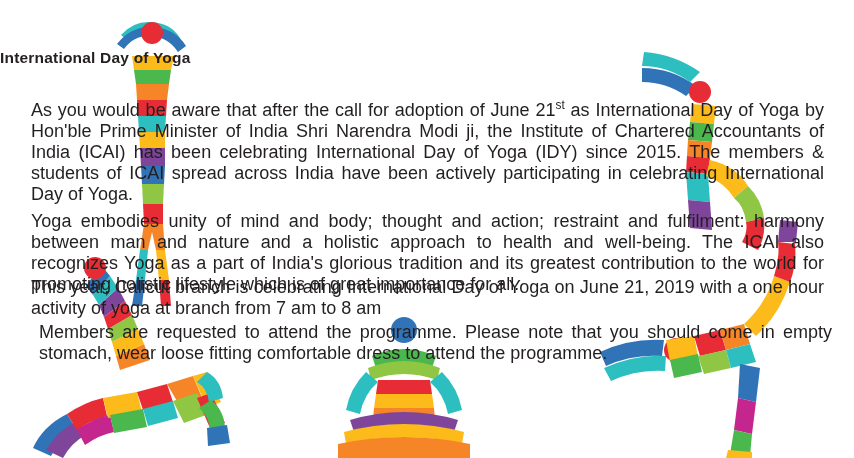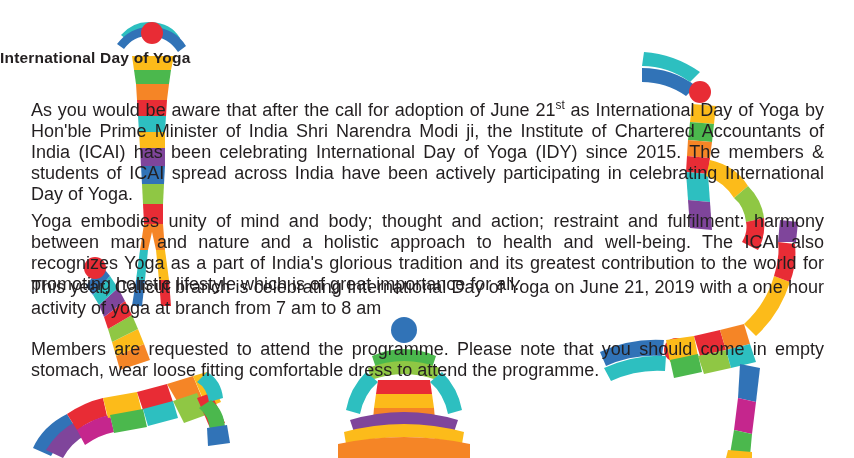--- a/index.html
+++ b/index.html
@@ -51,21 +51,21 @@
     width: 793px;
     font-size: 18px;
     line-height: 21px;
     text-align: justify;
     text-justify: inter-word;
   }
 
   .p1 { top: 82px; }
   .p2 { top: 193px; }
   .p3 { top: 259px; }
-  .p4 { top: 321px; }
+  .p4 { top: 304px; margin-left: 8px; }
 
   sup {
     font-size: 0.66em;
     vertical-align: super;
     line-height: 0;
   }
 </style>
 </head>
 <body>
 

